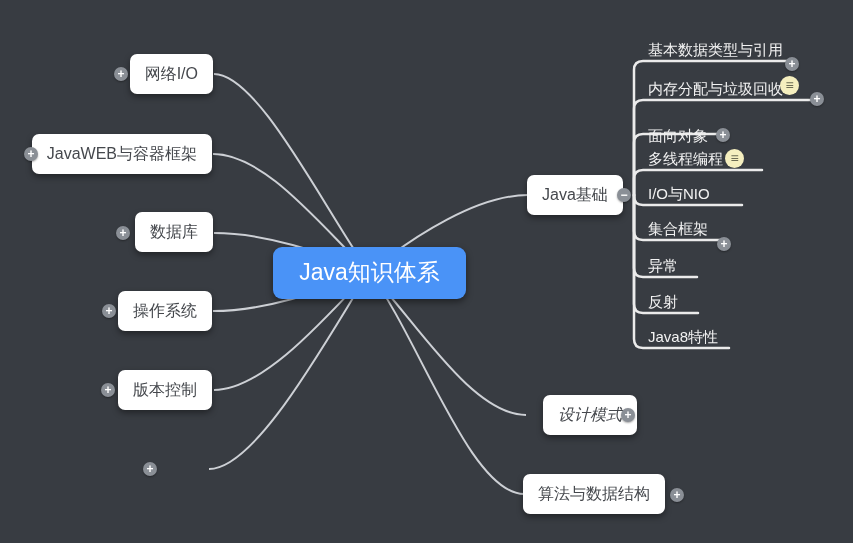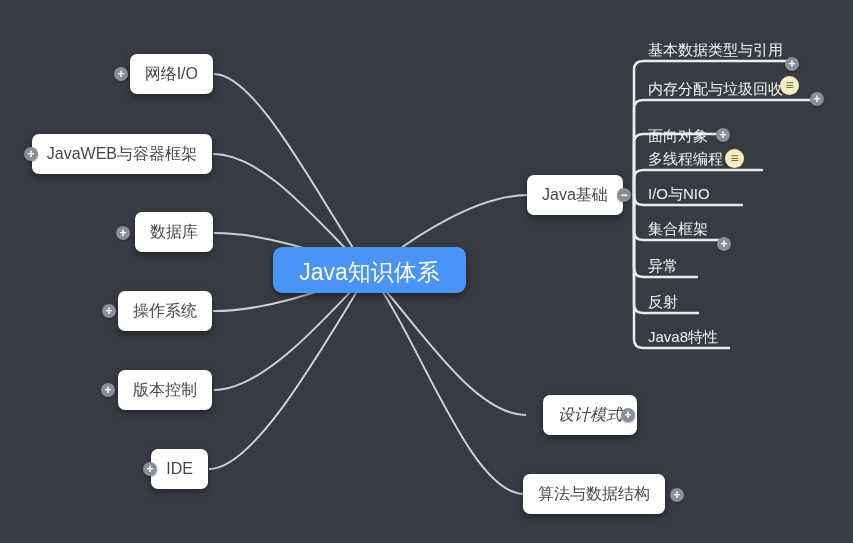--- a/index.html
+++ b/index.html
@@ -22,21 +22,21 @@
     height:40px;
     padding:0 15px;
     border-radius:7px;
     white-space:nowrap;
     box-shadow:0 3px 6px rgba(0,0,0,0.4);
     cursor:pointer;
   }
   .root-node{
     position:absolute;
     left:273px;top:247px;
-    width:193px;height:46px;
+    width:193px;height:52px;
     background:#4a93f7;
     color:#ffffff;
     font-size:23px;
     line-height:50px;
     text-align:center;
     border-radius:9px;
     white-space:nowrap;
     box-shadow:0 3px 7px rgba(0,0,0,0.45);
     cursor:pointer;
   }
@@ -106,21 +106,20 @@
     <path class="child-line" d="M634 195 V339 Q634 348 643 348 H729"></path>
   </svg>
 
   <div class="root-node">Java知识体系</div>
 
   <div class="node" style="right:640px;top:54px;text-align:center;">网络I/O</div>
   <div class="node" style="right:641px;top:134px;text-align:center;">JavaWEB与容器框架</div>
   <div class="node" style="right:640px;top:212px;">数据库</div>
   <div class="node" style="right:641px;top:291px;">操作系统</div>
   <div class="node" style="right:641px;top:370px;">版本控制</div>
-  <div class="node" style="right:645px;top:449px;">IDE</div>
 
   <div class="node" style="left:527px;top:175px;">Java基础</div>
   <div class="node" style="left:543px;top:395px;font-style:italic;">设计模式</div>
   <div class="node" style="left:523px;top:474px;">算法与数据结构</div>
 
   <div class="subtopic" style="left:648px;top:40px;">基本数据类型与引用</div>
   <div class="subtopic" style="left:648px;top:79px;">内存分配与垃圾回收</div>
   <div class="subtopic" style="left:648px;top:113px;margin-top:13px;">面向对象</div>
   <div class="subtopic" style="left:648px;top:149px;">多线程编程</div>
   <div class="subtopic" style="left:648px;top:184px;">I/O与NIO</div>

